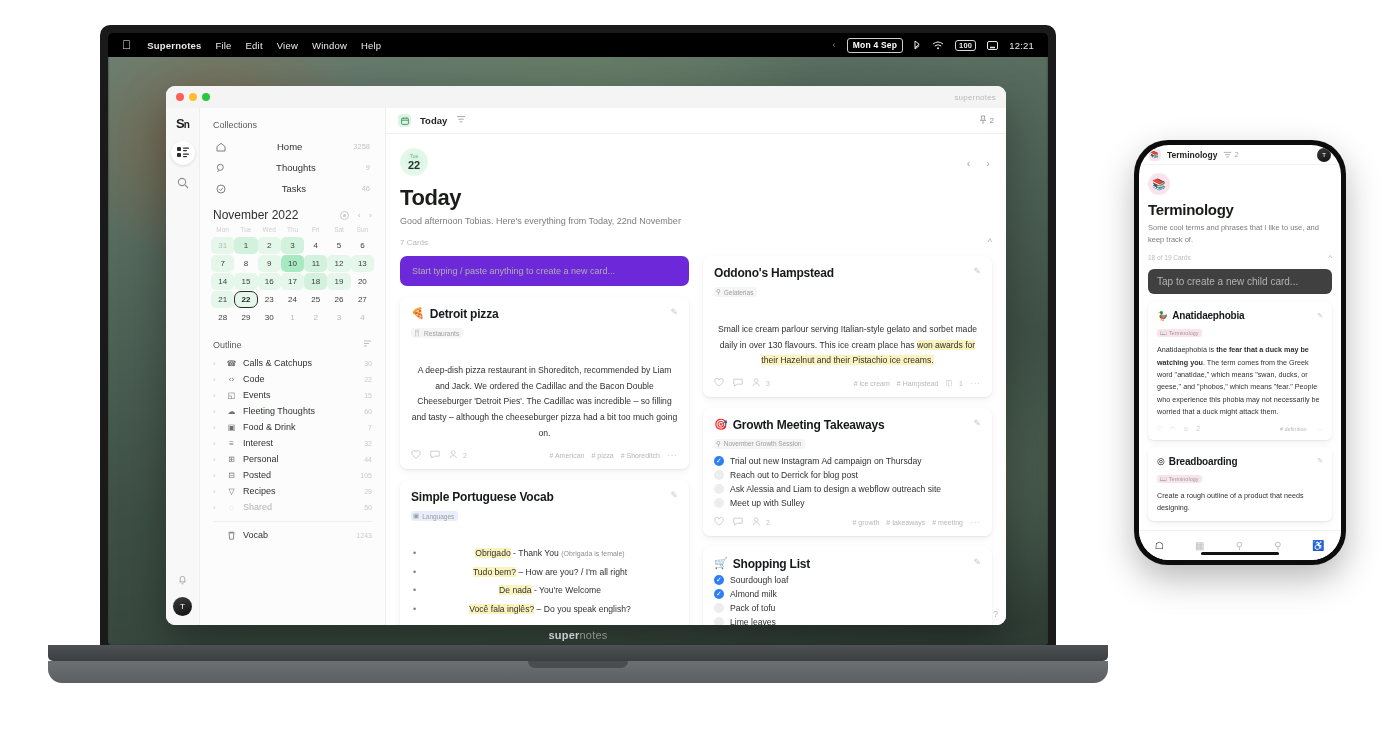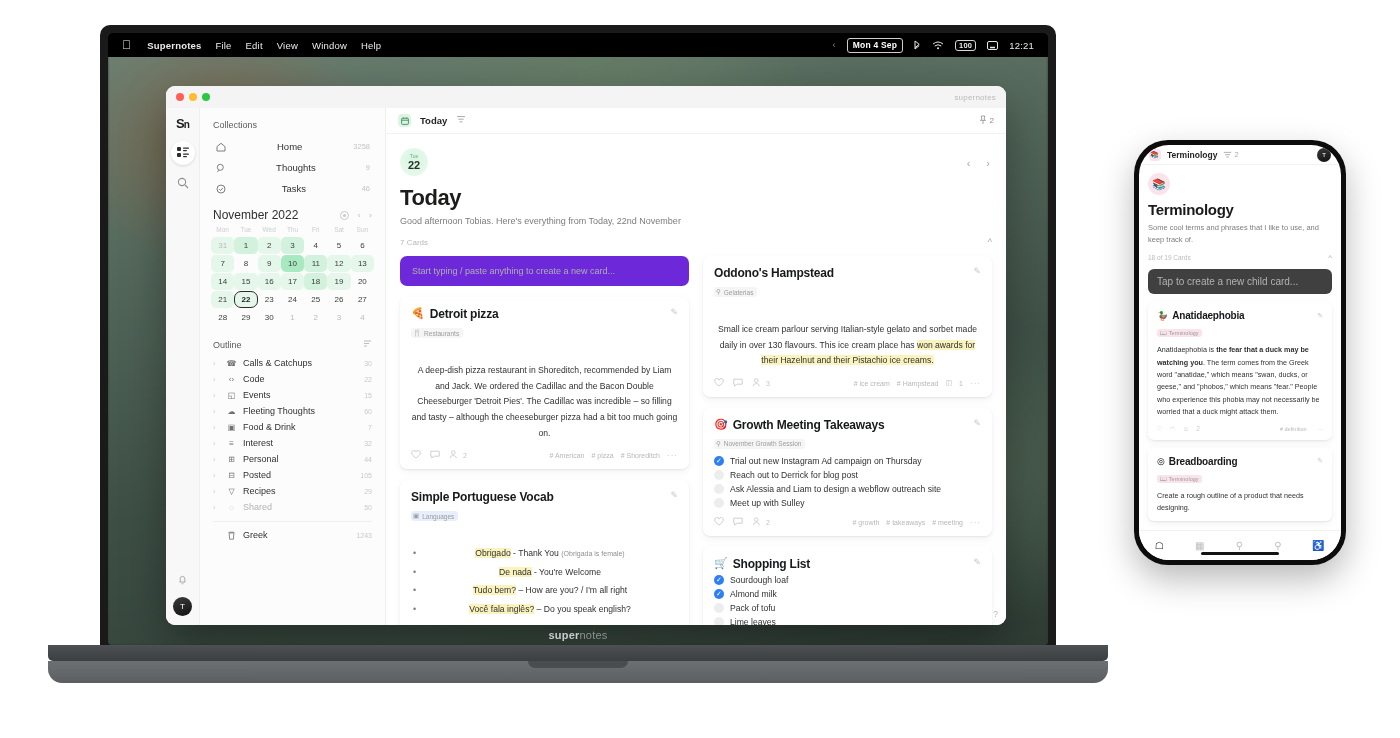--- a/index.html
+++ b/index.html
@@ -597,21 +597,21 @@
               </div>
 
             <div class="sb-sep"></div>
             <div class="ol-row">
               <span class="chev"></span>
               <span class="ic">
                 <svg width="9" height="9" viewBox="0 0 9 9">
                     <path d="M1.4 2h6.2M2.4 2V1.2h4.2V2M2.2 2.6l.4 5.6h3.8l.4-5.6" stroke="#6f716f" stroke-width=".8" fill="none"></path>
                   </svg>
               </span>
-              <span class="lbl">Greek</span>
+              <span class="lbl">Vocab</span>
               <span class="cnt">1243</span>
             </div>
           </div>
 
           <div class="main">
             <div class="main-top">
               <span class="mt-chip">
                 <svg width="8" height="8" viewBox="0 0 8 8">
                     <rect x=".6" y="1.2" width="6.8" height="6.2" rx="1" stroke="#3c8f5d" stroke-width=".9" fill="none"></rect>
                     <path d="M.6 3.2h6.8M2.3.5v1.4M5.7.5v1.4" stroke="#3c8f5d" stroke-width=".9"></path>
@@ -700,22 +700,22 @@
                       <span class="card-title">Simple Portuguese Vocab</span>
                       <span class="card-pen">✎</span>
                     </div>
                     <div><span class="card-parent" style="background:#e8eefb">
                       <span class="pi">▣</span>
                       <span>Languages</span>
                     </span></div>
                     <div class="card-body">
                       <ul>
                         <li><span class="hl">Obrigado</span><span> - Thank You </span><span class="muted-paren">(Obrigada is female)</span></li>
+                        <li><span class="hl">Tudo bem?</span><span> – How are you? / I'm all right</span></li>
                         <li><span class="hl">De nada</span><span> - You're Welcome</span></li>
-                        <li><span class="hl">Tudo bem?</span><span> – How are you? / I'm all right</span></li>
                         <li><span class="hl">Você fala inglês?</span><span> – Do you speak english?</span></li>
                       </ul>
                     </div>
                     <div class="card-foot">
                       <span>
                         <svg width="10" height="9" viewBox="0 0 10 9">
                             <path d="M5 8C2 6 .7 4.4.7 3A2.2 2.2 0 015 2.1 2.2 2.2 0 019.3 3c0 1.4-1.3 3-4.3 5z" stroke="#c9cbc9" stroke-width=".9" fill="none"></path>
                           </svg>
                       </span>
                       <span>

